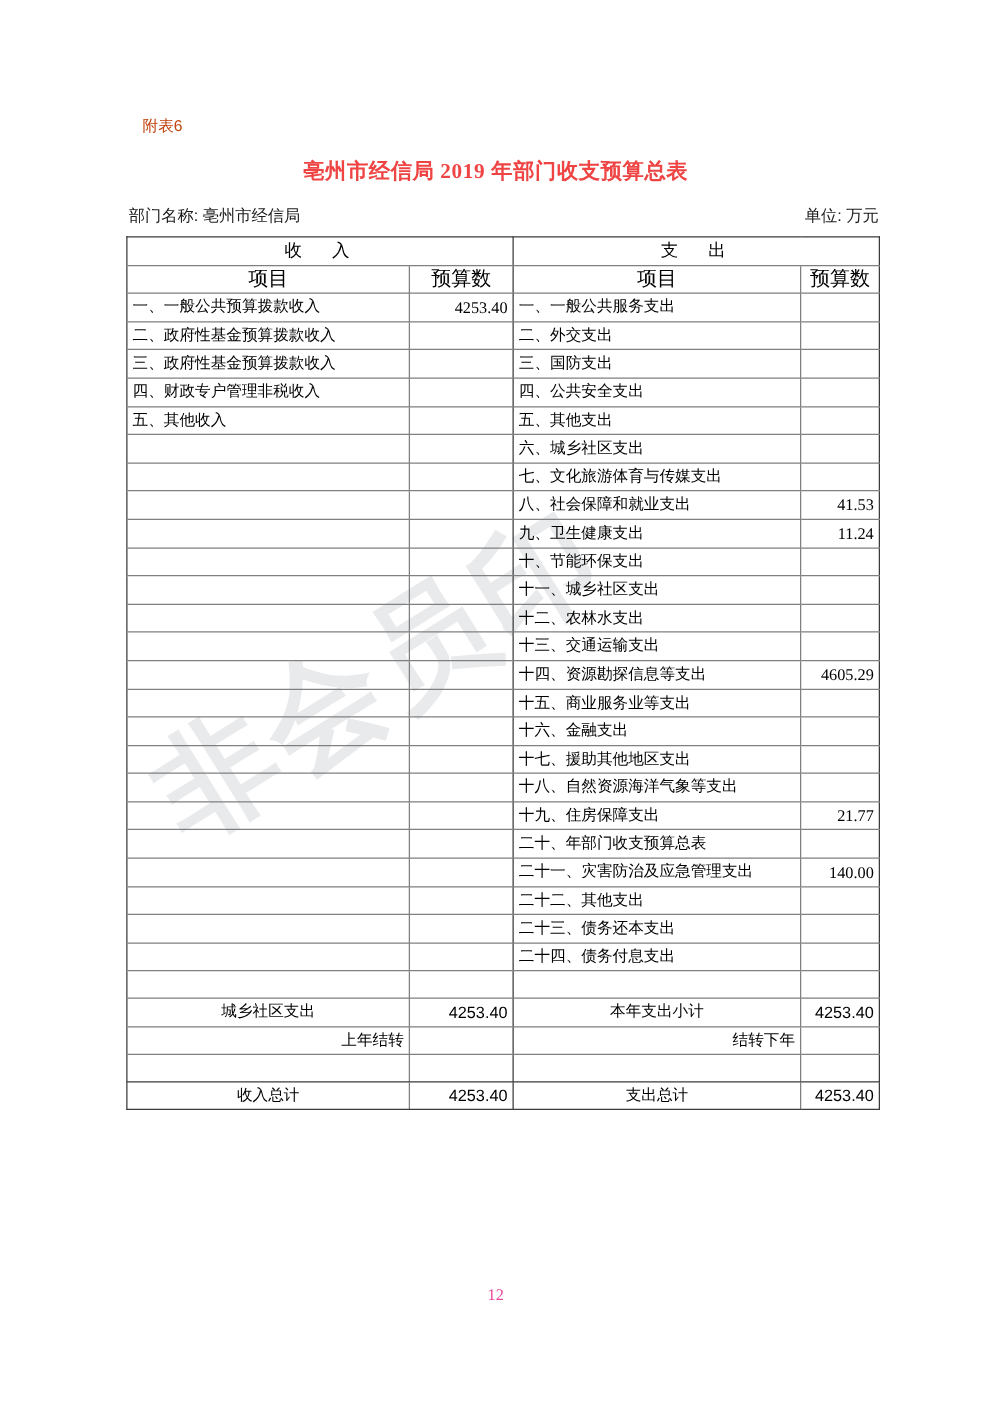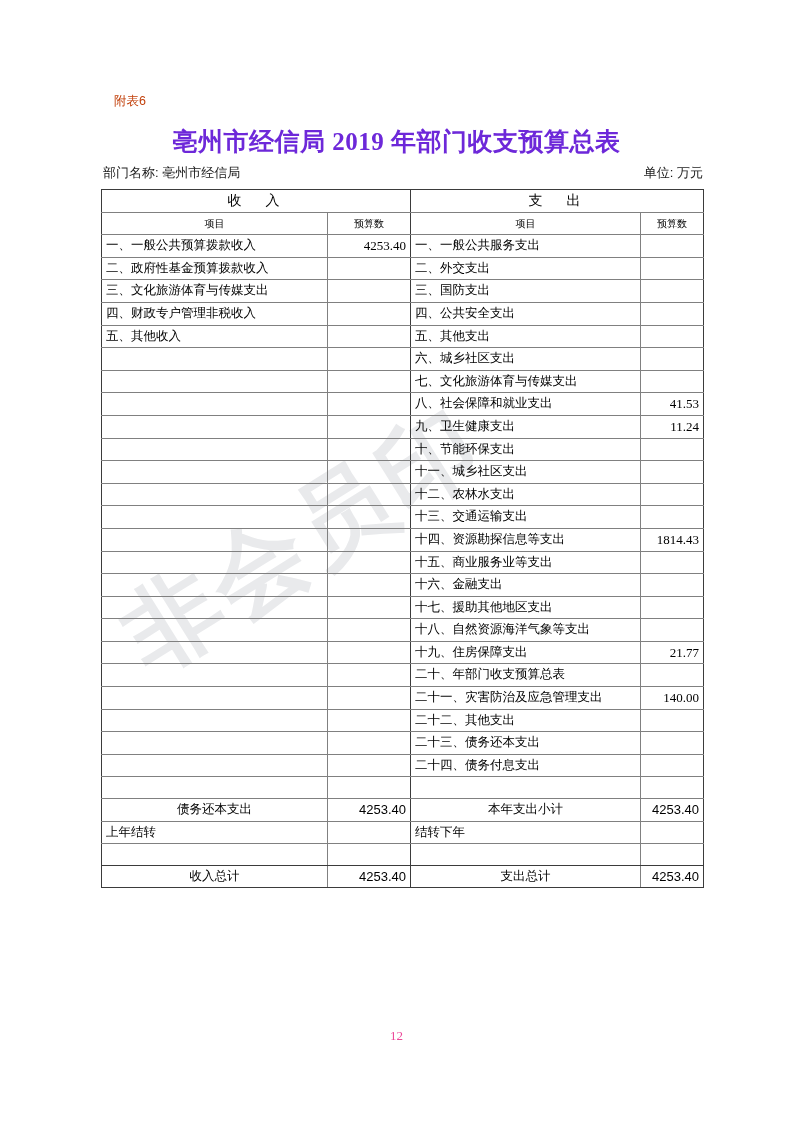--- a/index.html
+++ b/index.html
@@ -52,25 +52,25 @@
     z-index: 3;
   }
 
   
   #doc-title {
     position: absolute;
     left: 0;
     right: 0;
     top: 125px;
     text-align: center;
-    font-size: 25px;
+    font-size: 17px;
     font-weight: bold;
     letter-spacing: 0.5px;
     font-family: "Liberation Serif", serif;
-    color: #6d28d9;
+    color: #ef4444;
     z-index: 3;
   }
 
   
   #subtitle-row {
     position: absolute;
     left: 103px;
     top: 164px;
     width: 600px;
     display: flex;
@@ -125,27 +125,27 @@
 
   .hdr-section {
     text-align: center;
     font-weight: bold;
     font-size: 14px;
     letter-spacing: 5px;
   }
   .hdr-col {
     text-align: center;
     font-weight: bold;
-    font-size: 10px;
+    font-size: 16px;
   }
   .cell-item { text-align: left; }
   .cell-num  { text-align: right; padding-right: 8px; font-family: "Liberation Serif", serif; font-size: 13px; }
   .row-total .cell-item { text-align: center; font-weight: bold; }
   .row-total .cell-num  { font-weight: bold; font-family: "Liberation Sans", sans-serif; }
-  .row-carry .cell-item { text-align: left; font-weight: normal; }
+  .row-carry .cell-item { text-align: right; font-weight: normal; }
 
   
   #page-number {
     position: absolute;
     left: 0;
     right: 0;
     top: 1028px;
     text-align: center;
     font-size: 13px;
     font-family: "Liberation Serif", serif;
@@ -193,21 +193,21 @@
           <td class="cell-item">一、一般公共服务支出</td>
           <td class="cell-num"></td>
         </tr>
         <tr>
           <td class="cell-item">二、政府性基金预算拨款收入</td>
           <td class="cell-num vsplit-left"></td>
           <td class="cell-item">二、外交支出</td>
           <td class="cell-num"></td>
         </tr>
         <tr>
-          <td class="cell-item">三、文化旅游体育与传媒支出</td>
+          <td class="cell-item">三、政府性基金预算拨款收入</td>
           <td class="cell-num vsplit-left"></td>
           <td class="cell-item">三、国防支出</td>
           <td class="cell-num"></td>
         </tr>
         <tr>
           <td class="cell-item">四、财政专户管理非税收入</td>
           <td class="cell-num vsplit-left"></td>
           <td class="cell-item">四、公共安全支出</td>
           <td class="cell-num"></td>
         </tr>
@@ -262,21 +262,21 @@
         <tr>
           <td class="cell-item"></td>
           <td class="cell-num vsplit-left"></td>
           <td class="cell-item">十三、交通运输支出</td>
           <td class="cell-num"></td>
         </tr>
         <tr>
           <td class="cell-item"></td>
           <td class="cell-num vsplit-left"></td>
           <td class="cell-item">十四、资源勘探信息等支出</td>
-          <td class="cell-num">1814.43</td>
+          <td class="cell-num">4605.29</td>
         </tr>
         <tr>
           <td class="cell-item"></td>
           <td class="cell-num vsplit-left"></td>
           <td class="cell-item">十五、商业服务业等支出</td>
           <td class="cell-num"></td>
         </tr>
         <tr>
           <td class="cell-item"></td>
           <td class="cell-num vsplit-left"></td>
@@ -331,21 +331,21 @@
           <td class="cell-item">二十四、债务付息支出</td>
           <td class="cell-num"></td>
         </tr>
         <tr class="band-top">
           <td class="cell-item"></td>
           <td class="cell-num vsplit-left"></td>
           <td class="cell-item"></td>
           <td class="cell-num"></td>
         </tr>
         <tr class="row-total band-top">
-          <td class="cell-item">债务还本支出</td>
+          <td class="cell-item">城乡社区支出</td>
           <td class="cell-num vsplit-left">4253.40</td>
           <td class="cell-item">本年支出小计</td>
           <td class="cell-num">4253.40</td>
         </tr>
         <tr class="row-carry">
           <td class="cell-item">上年结转</td>
           <td class="cell-num vsplit-left"></td>
           <td class="cell-item">结转下年</td>
           <td class="cell-num"></td>
         </tr>

